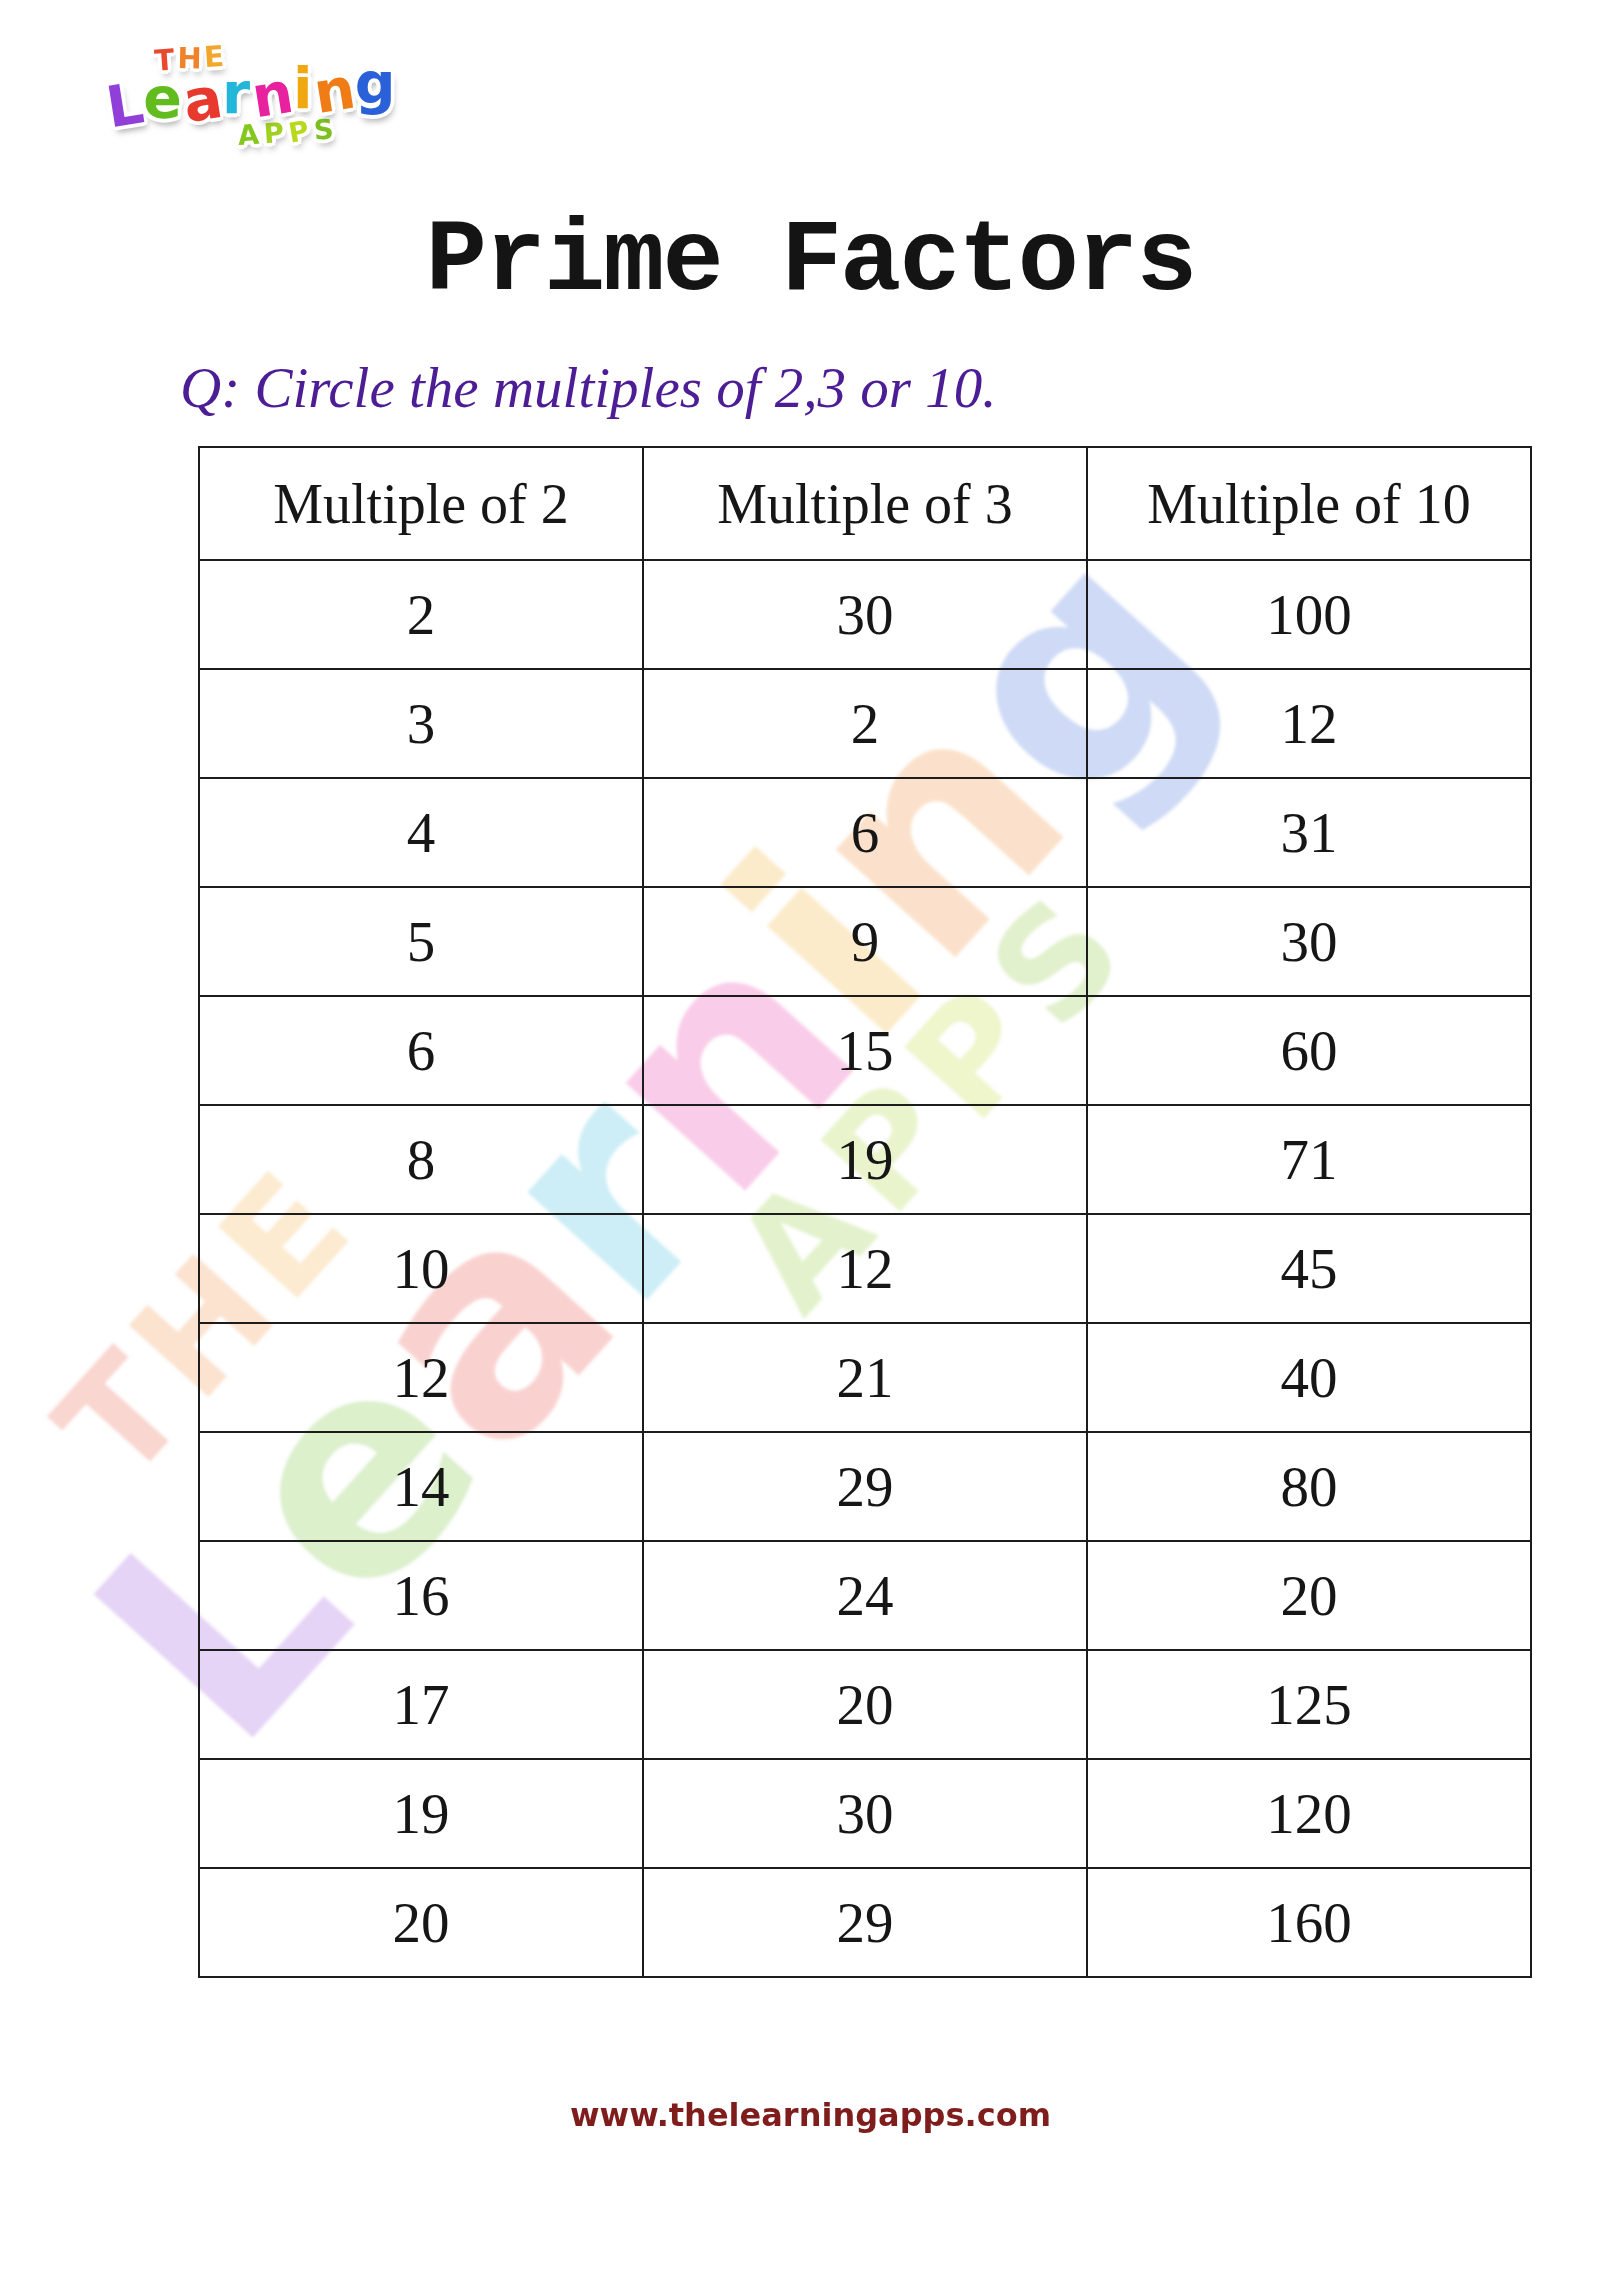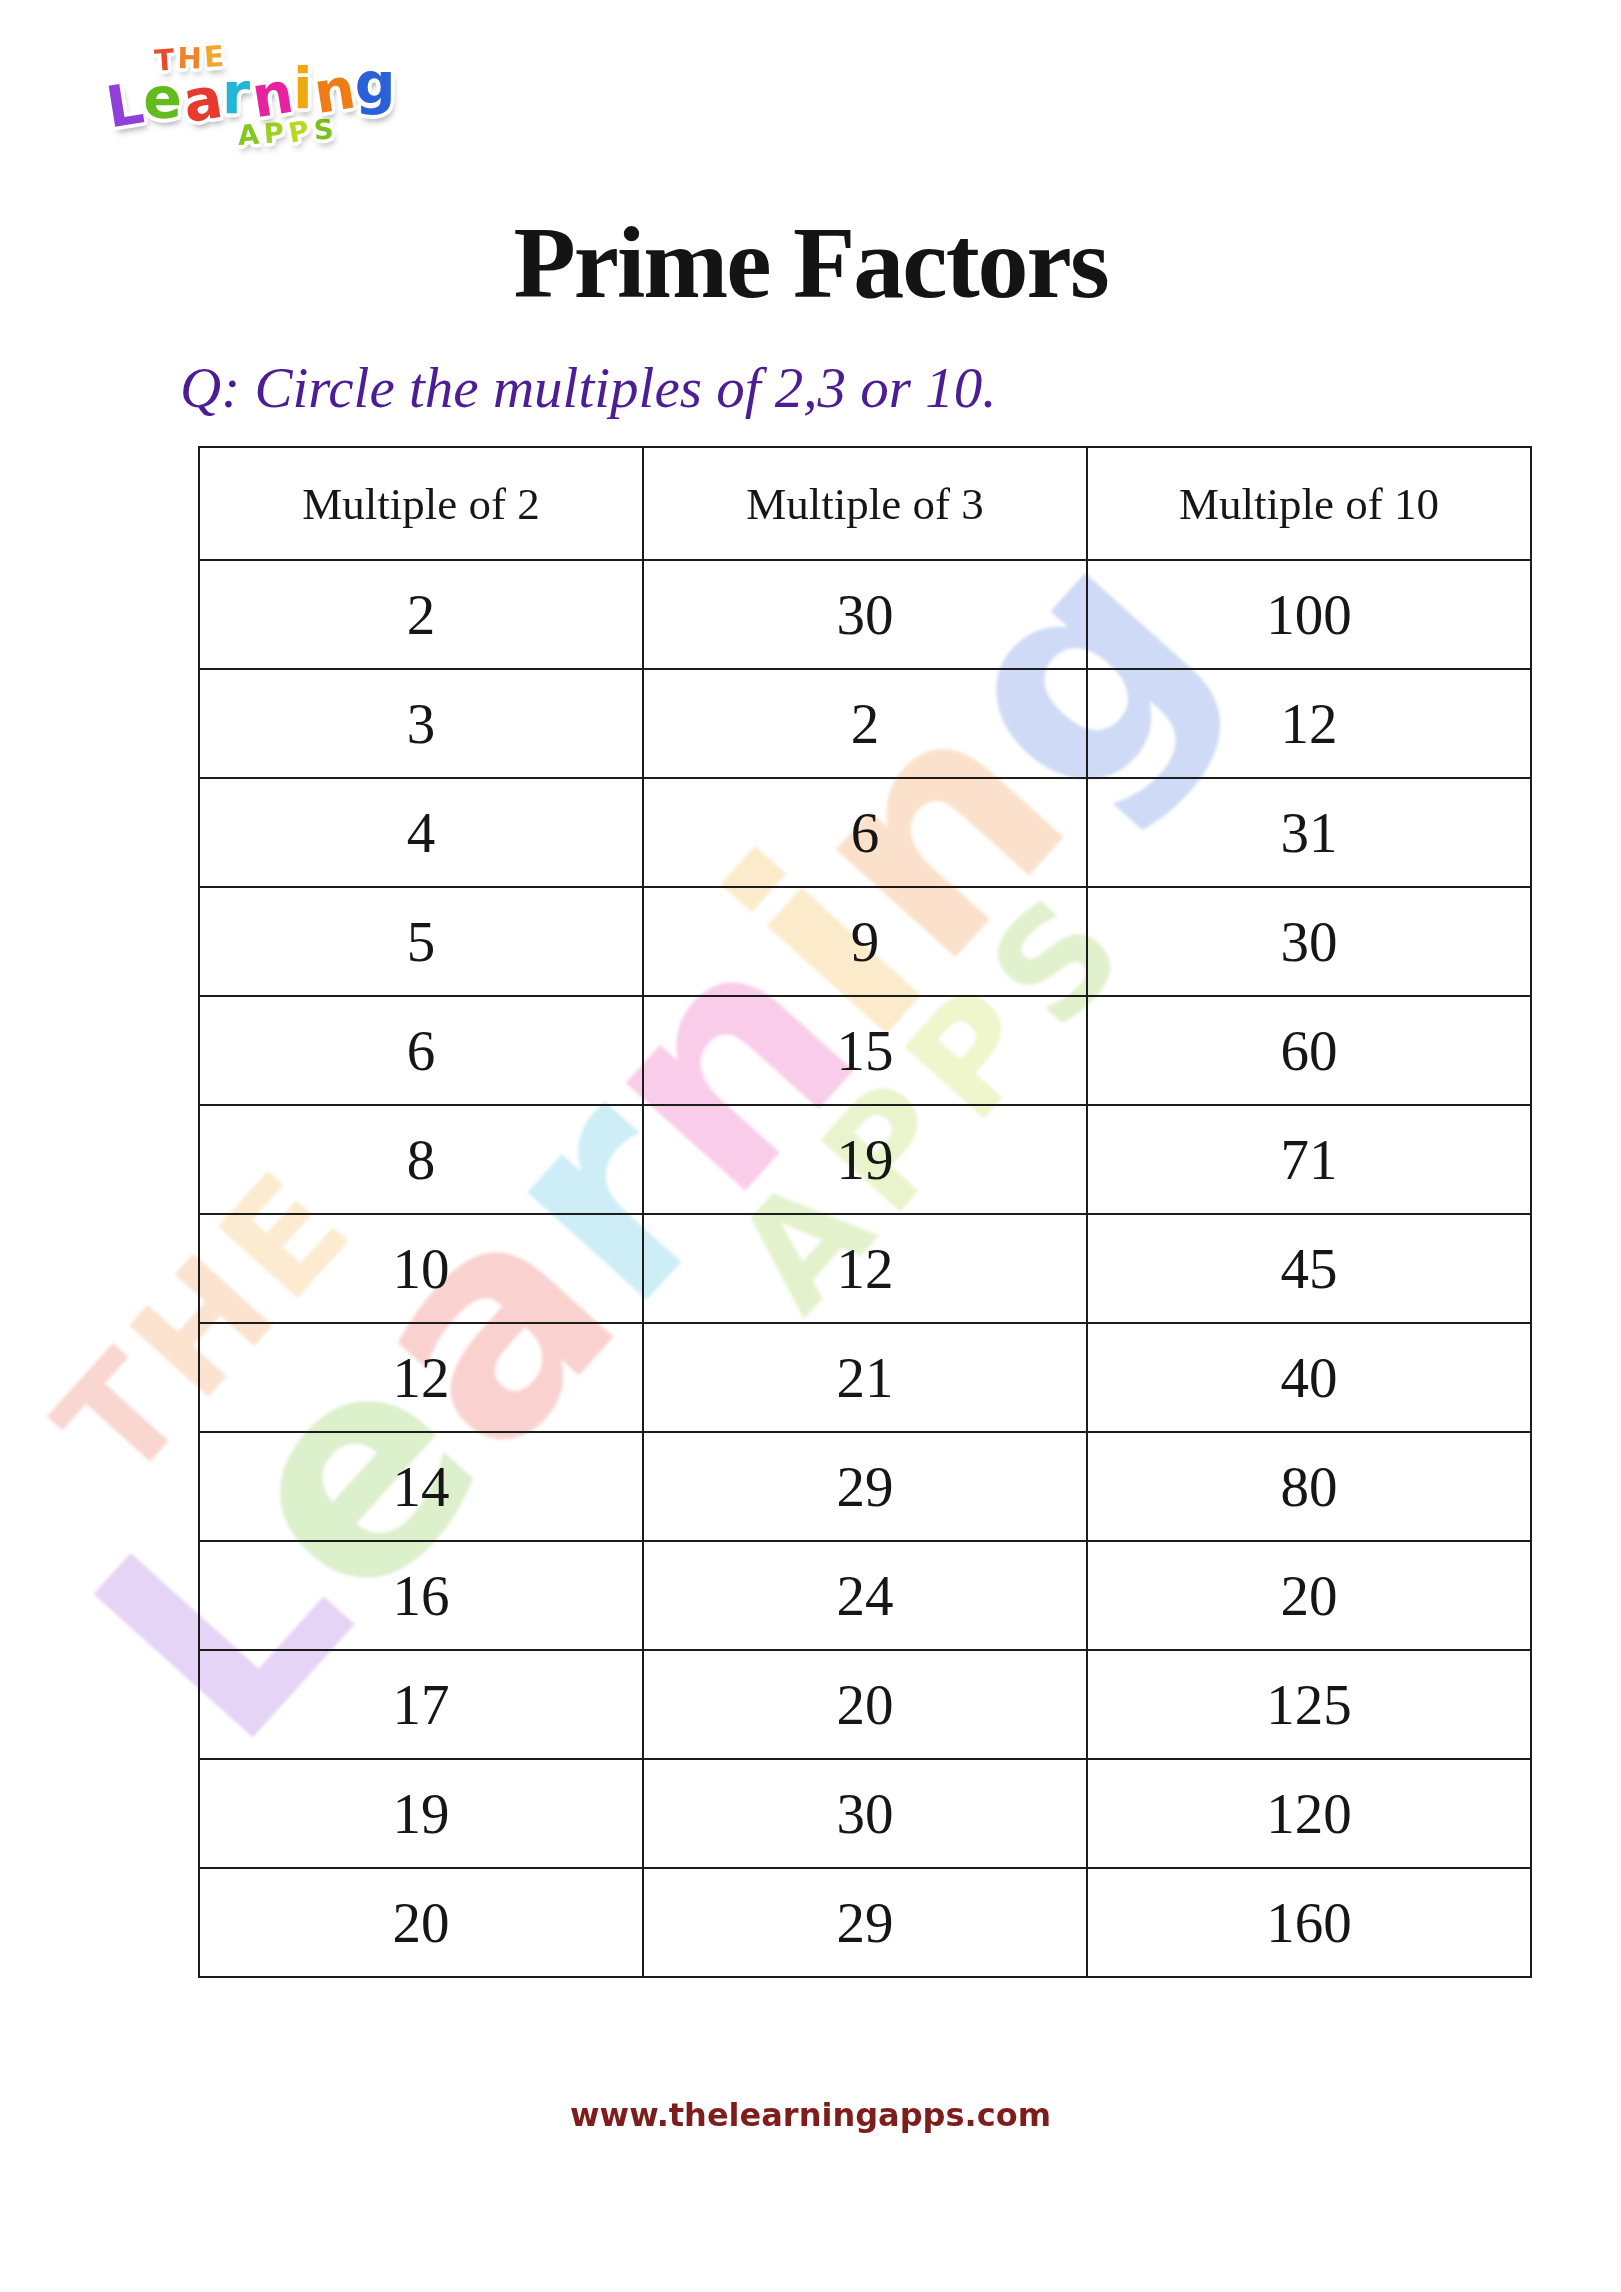--- a/index.html
+++ b/index.html
@@ -68,21 +68,21 @@
   .logo .logo-the span:nth-child(2)  { transform: rotate(5deg); }
   .logo .logo-apps span:nth-child(3) { transform: rotate(-6deg); }
 
   
   .title {
     position: absolute;
     left: 0; right: 0;
     top: 204px;
     margin: 0;
     text-align: center;
-    font-family: Liberation Serif, serif;
+    font-family: Liberation Mono, monospace;
     font-weight: bold;
     font-size: 102px;
     letter-spacing: -2px;
     color: #141414;
     z-index: 1;
   }
   .question {
     position: absolute;
     left: 180px;
     top: 355px;
@@ -116,21 +116,21 @@
   }
   .worksheet-table th, .worksheet-table td {
     border: 2px solid #1c1c1c;
     text-align: center;
     vertical-align: middle;
     background: transparent;
     font-weight: normal;
     padding: 0;
   }
   .worksheet-table { border: 2.9px solid #1c1c1c; }
-  .worksheet-table th { height: 111px; font-size: 45px; }
+  .worksheet-table th { height: 111px; font-size: 56px; }
   .worksheet-table td { height: 107px; font-size: 57px; }
 </style>
 </head>
 <body>
 
 <div class="page">
 
   <div class="watermark">
     <div class="wm-the"><span style="color: rgb(232, 74, 46);">T</span><span style="color: rgb(240, 130, 42);">H</span><span style="color: rgb(242, 167, 44);">E</span></div>
     <div class="wm-learning"><span style="color: rgb(144, 64, 216);">L</span><span style="color: rgb(98, 188, 30);">e</span><span style="color: rgb(232, 57, 46);">a</span><span style="color: rgb(34, 182, 216);">r</span><span style="color: rgb(232, 33, 158);">n</span><span style="color: rgb(240, 168, 17);">i</span><span style="color: rgb(240, 124, 22);">n</span><span style="color: rgb(42, 96, 216);">g</span></div>

